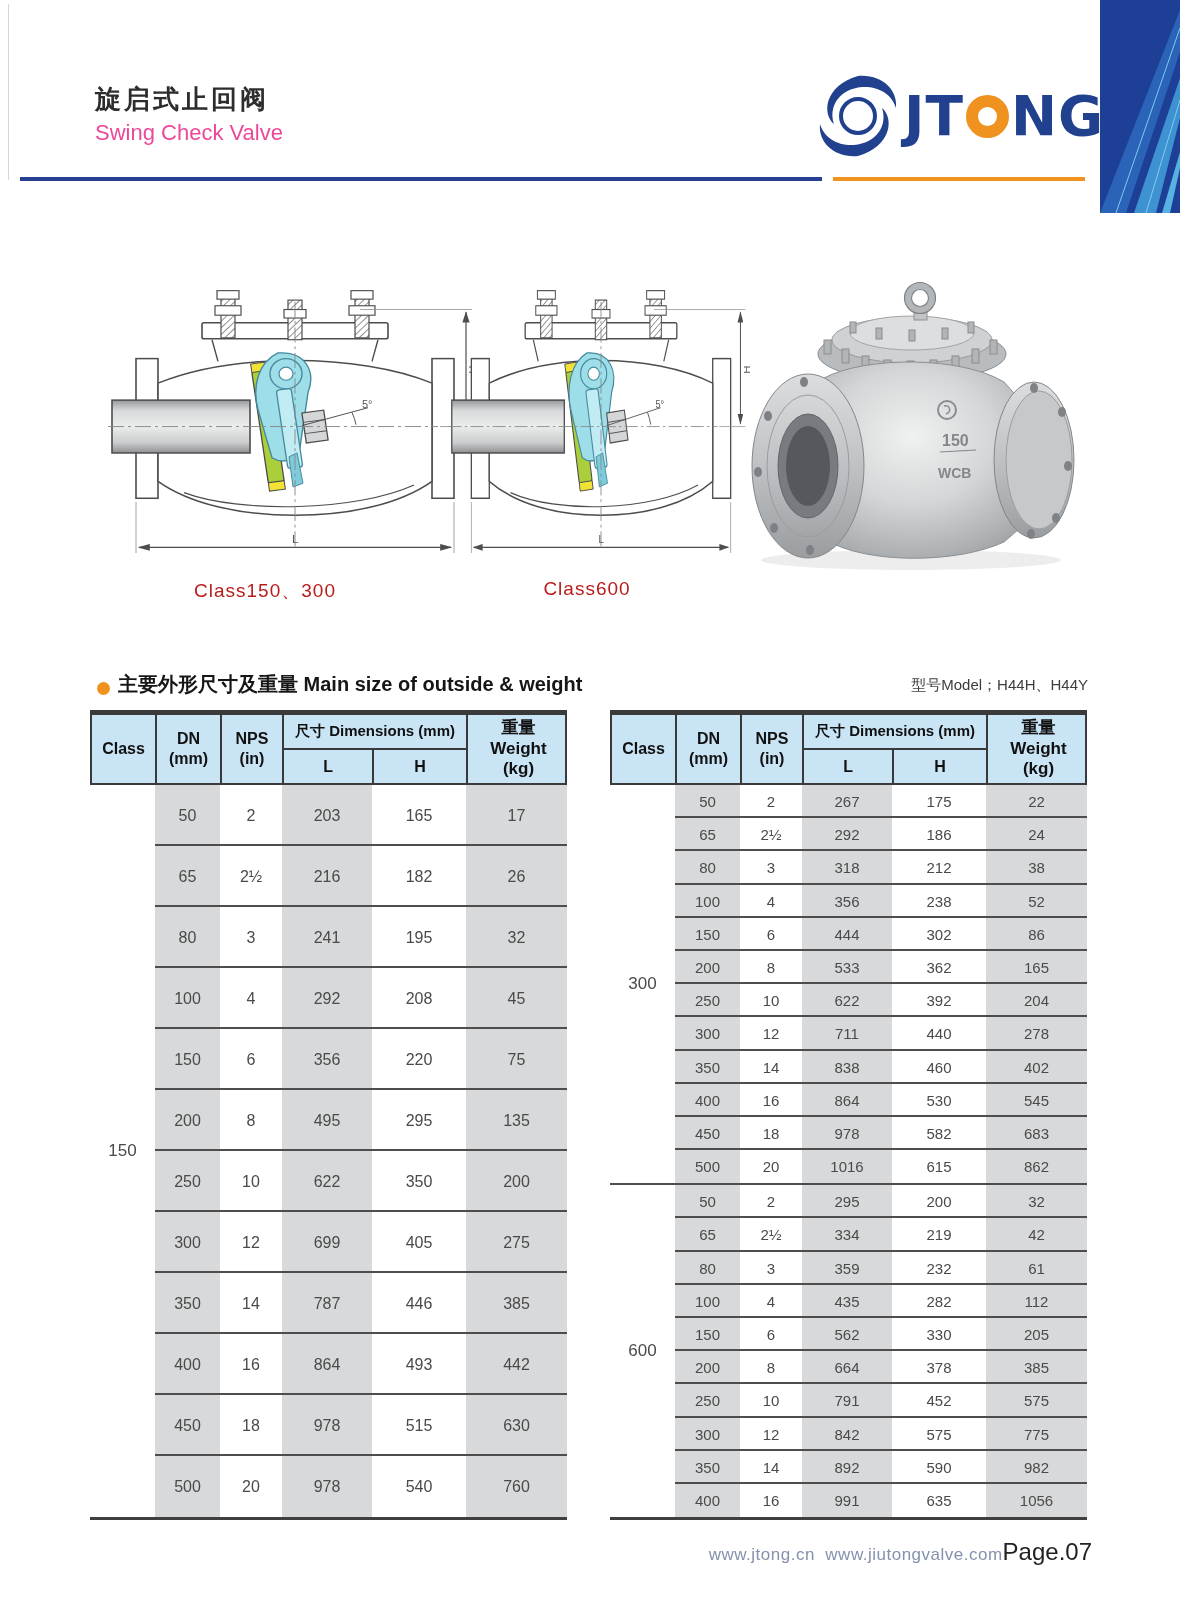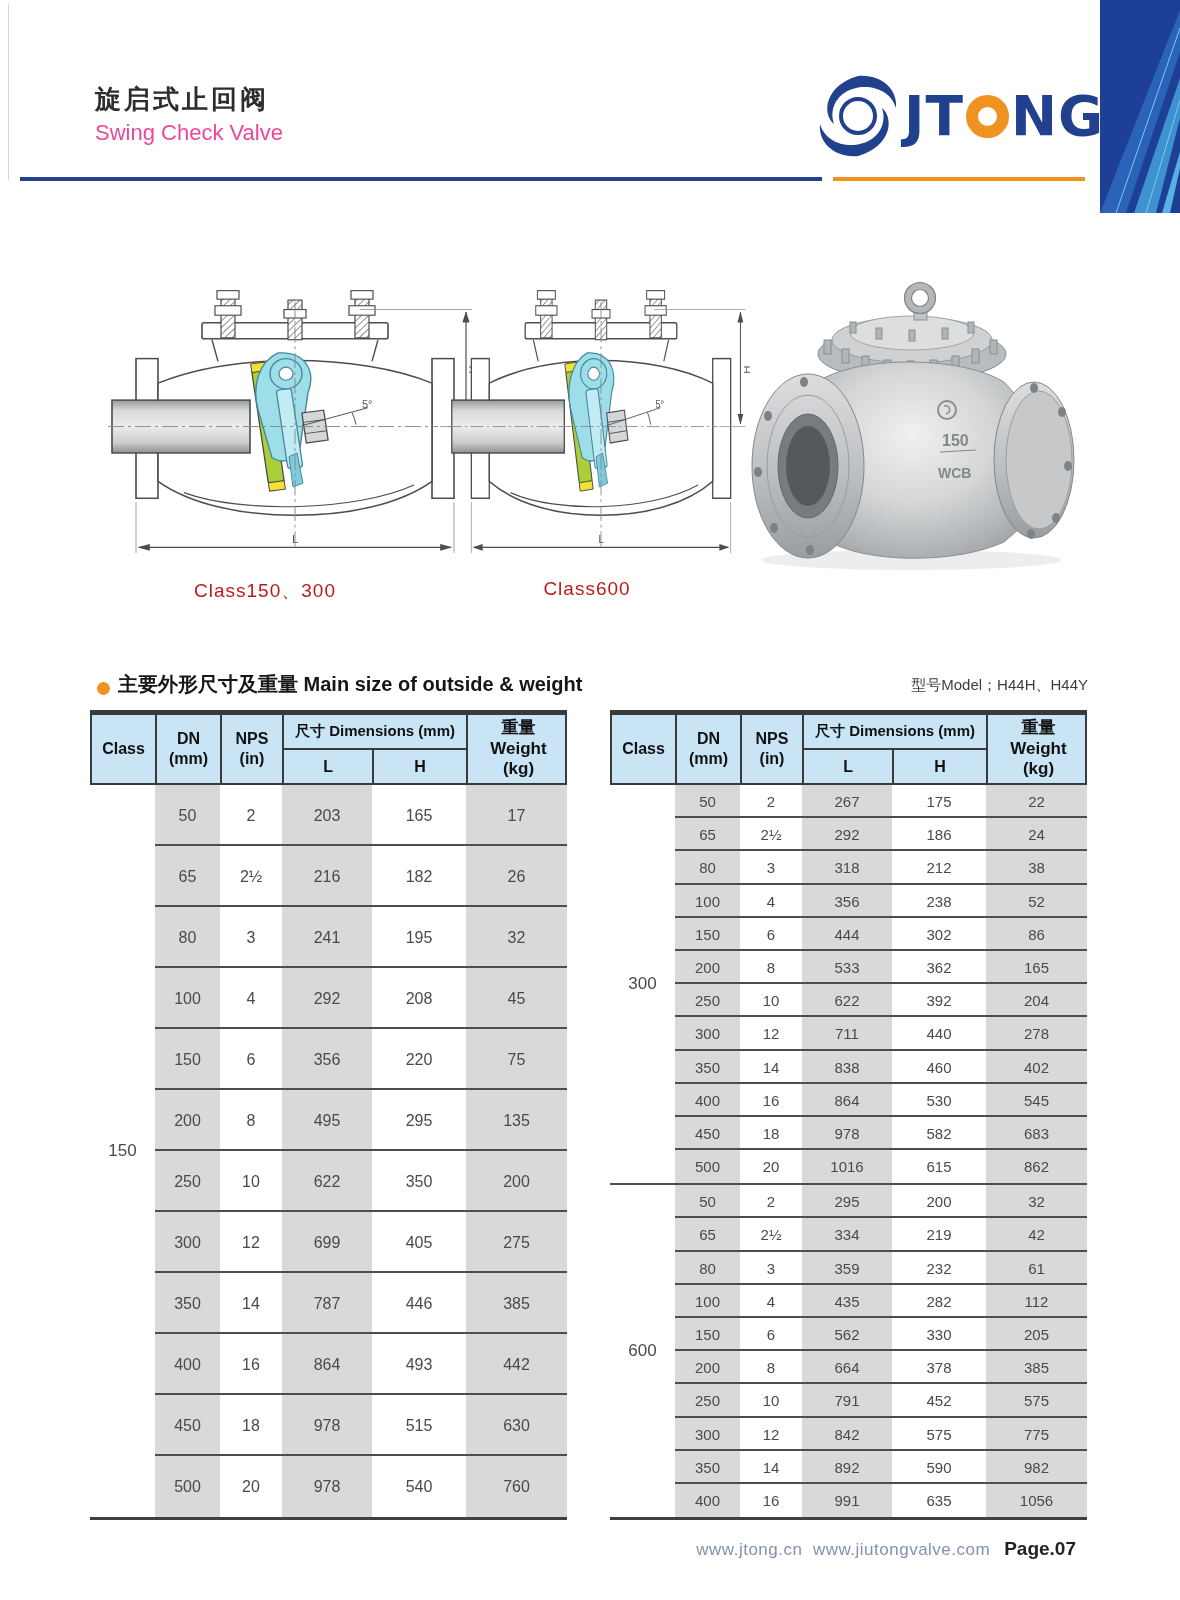--- a/index.html
+++ b/index.html
@@ -52,23 +52,23 @@
   .trow{flex:1;display:grid;grid-template-columns:65px 65px 62px 90px 94px 101px;position:relative;min-height:0}
   .trow:not(:last-child)::after{content:"";position:absolute;left:65px;right:0;bottom:0;height:2px;background:#4d4d4d}
   .tcell{display:flex;align-items:center;justify-content:center;color:#4a4a4a}
   .tcell.dn,.tcell.l,.tcell.wt{background:#d8d9da}
   #table-left .tcell{font-size:16px}
   #table-right .tcell{font-size:15px}
   .gclass{position:absolute;left:0;top:50%;width:65px;transform:translateY(-50%);
           text-align:center;color:#4a4a4a;font-size:17px}
 
   
-  #footer{right:104px;top:1538px;display:flex;align-items:baseline;gap:14px}
+  #footer{right:88px;top:1538px;display:flex;align-items:baseline;}
   #footer-urls{font-size:17px;color:#8492ac;letter-spacing:0.5px}
-  #footer-page{font-size:19px;font-weight:bold;color:#222}
+  #footer-page{font-size:24px;font-weight:normal;color:#222}
 </style>
 </head>
 <body>
 
 <div id="page">
 
   <svg width="0" height="0" style="position:absolute" aria-hidden="true">
     <defs>
       <linearGradient id="csPipe" x1="0" y1="0" x2="0" y2="1">
         <stop offset="0" stop-color="#97999c"></stop>

